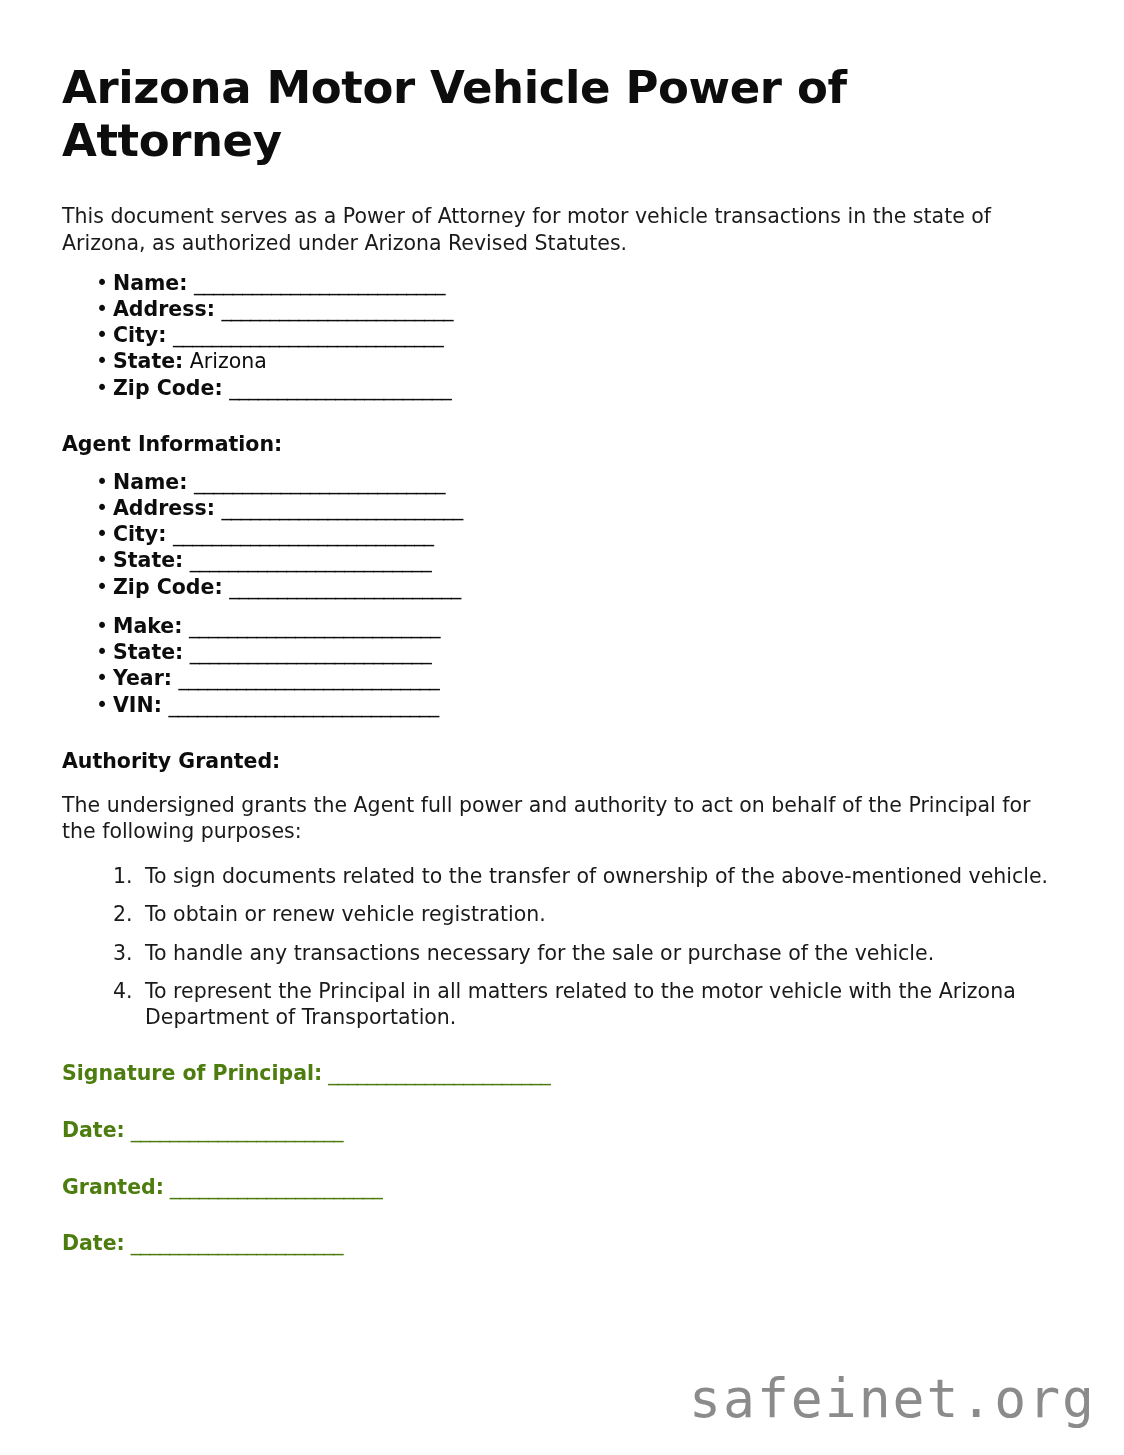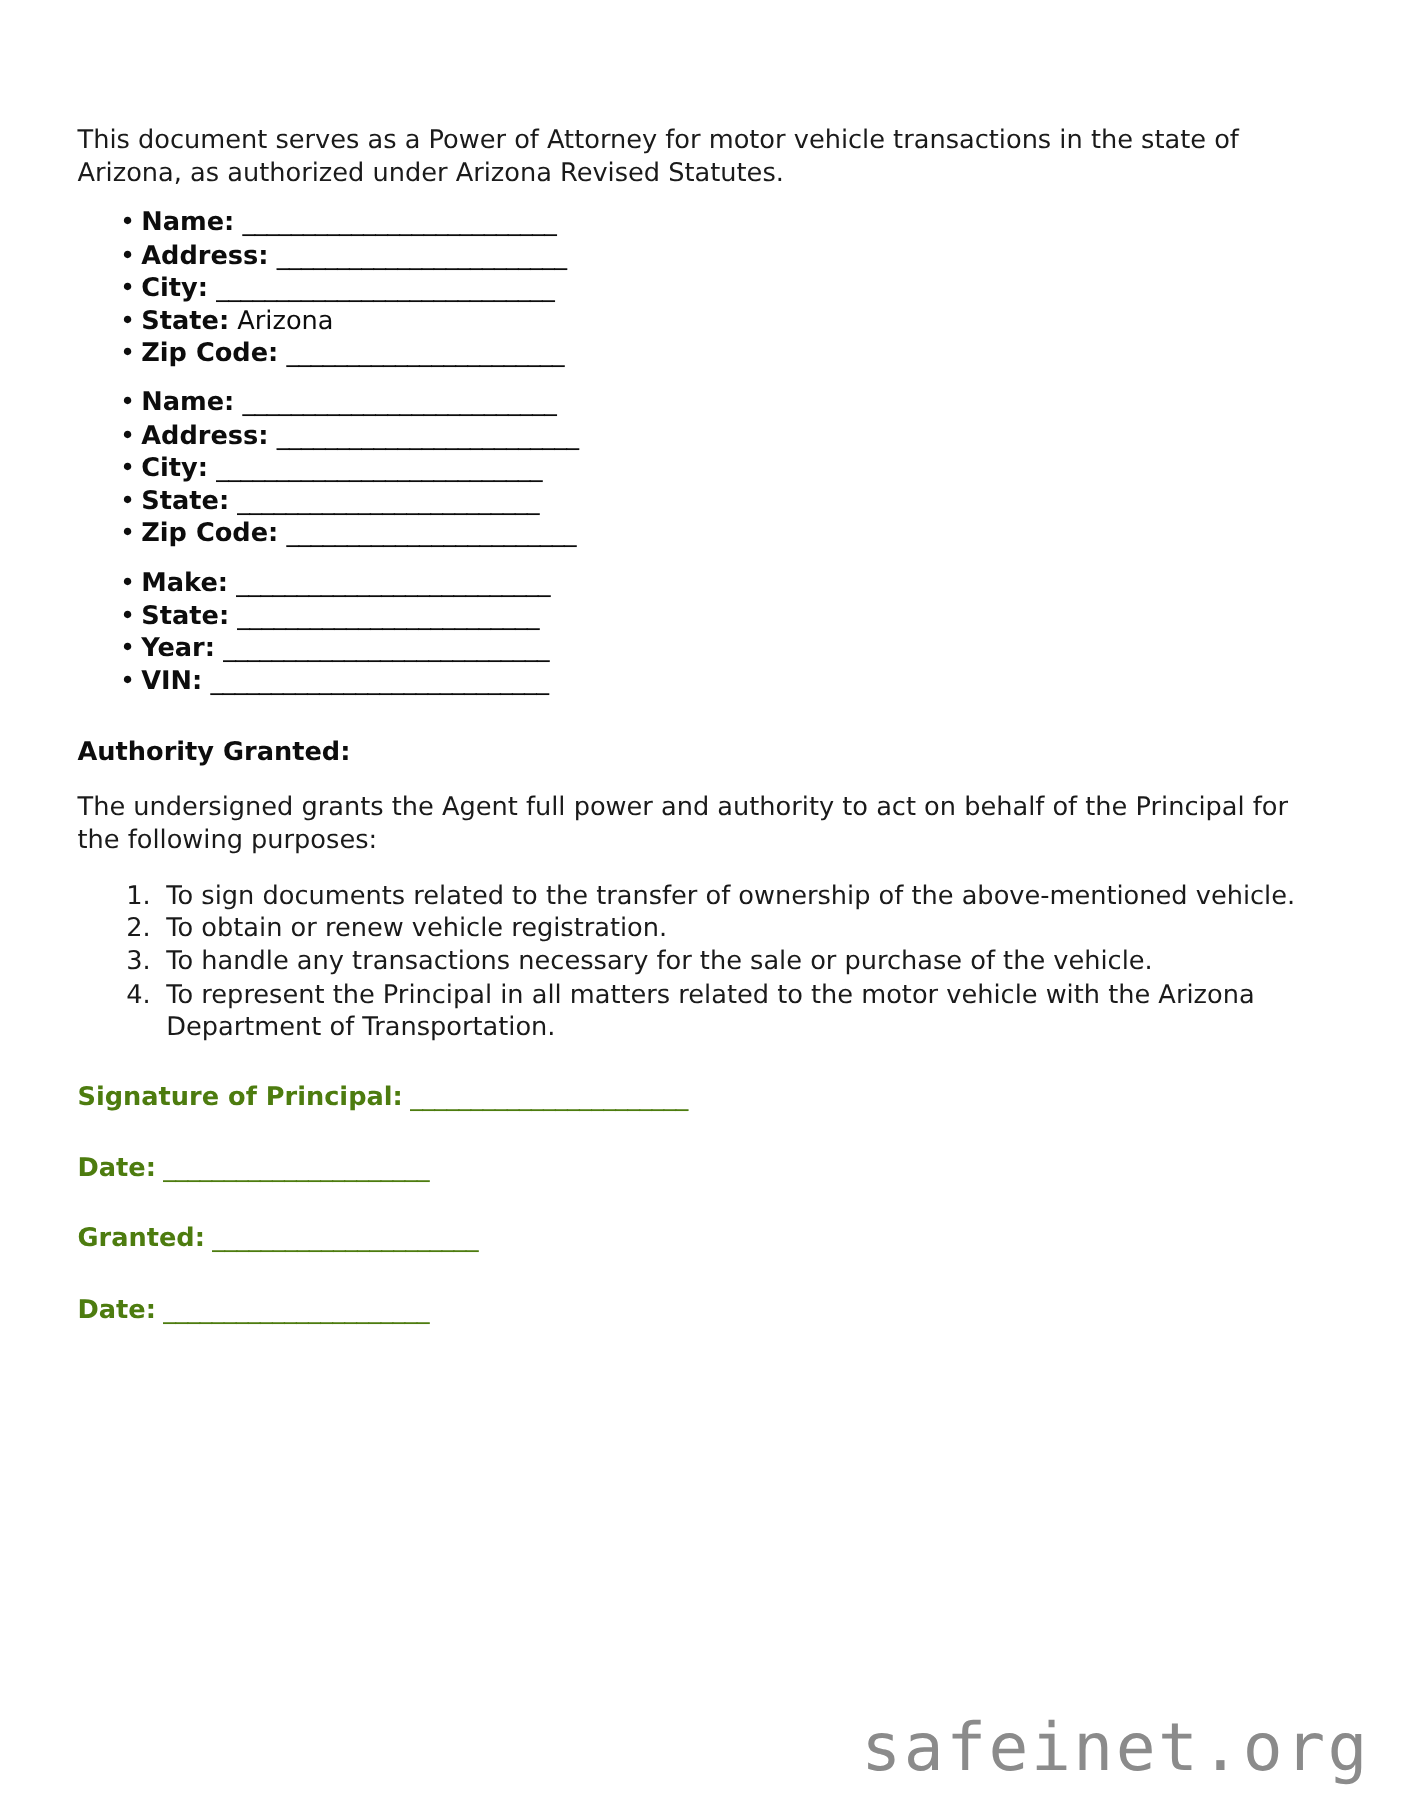--- a/index.html
+++ b/index.html
@@ -90,21 +90,21 @@
   }
 
   ol.authority-list {
     margin: 18px 0 0 0;
     padding: 0 0 0 65px;
     list-style-position: outside;
   }
   ol.authority-list > li {
     font-size: 20.5px;
     line-height: 1.28;
-    margin: 0;
+    margin: 12px;
     padding-left: 6px;
     color: #1a1a1a;
     max-width: 935px;
   }
 
   p.body-para {
     font-size: 20.5px;
     line-height: 1.3;
     margin: 19px 0 0 0;
     color: #1a1a1a;
@@ -132,20 +132,21 @@
     color: #8b8b8b;
     white-space: nowrap;
   }
 </style>
 </head>
 <body>
 
 <div class="page">
   <div class="content">
 
+    <h1 class="doc-title">Arizona Motor Vehicle Power of Attorney</h1>
 
     <p class="intro">This document serves as a Power of Attorney for motor vehicle transactions in the state of Arizona, as authorized under Arizona Revised Statutes.</p>
 
     <ul class="field-list">
       <li>
         <span class="bullet">•</span>
         <span class="field-label">Name:</span>
         <span class="blank">__________________________</span>
       </li>
       <li>
@@ -163,20 +164,21 @@
         <span class="field-label">State:</span>
         <span class="field-value">Arizona</span>
       </li>
       <li>
         <span class="bullet">•</span>
         <span class="field-label">Zip Code:</span>
         <span class="blank">_______________________</span>
       </li>
     </ul>
 
+    <h2 class="section-heading">Agent Information:</h2>
     <ul class="field-list">
       <li>
         <span class="bullet">•</span>
         <span class="field-label">Name:</span>
         <span class="blank">__________________________</span>
       </li>
       <li>
         <span class="bullet">•</span>
         <span class="field-label">Address:</span>
         <span class="blank">_________________________</span>

